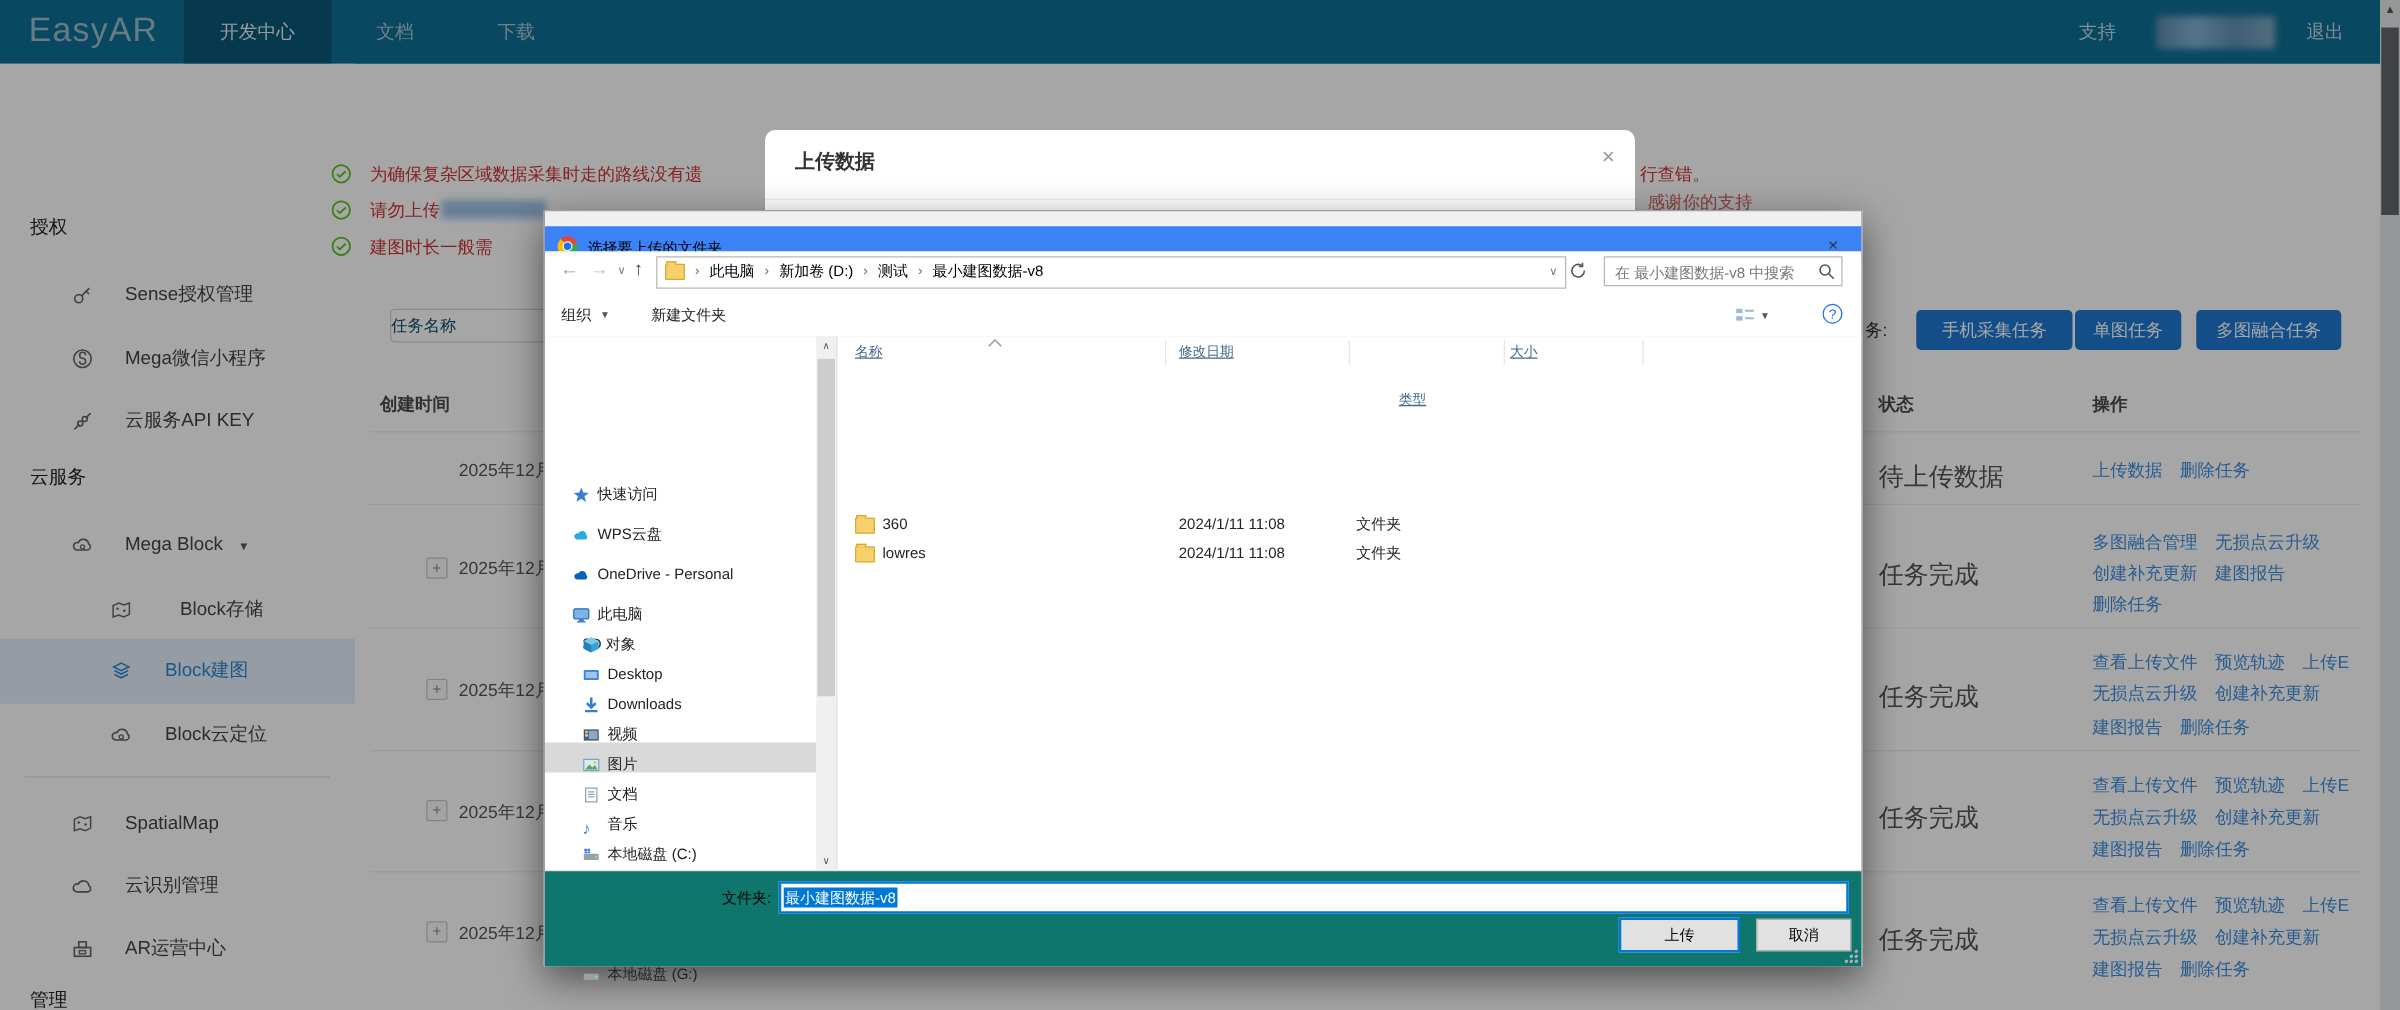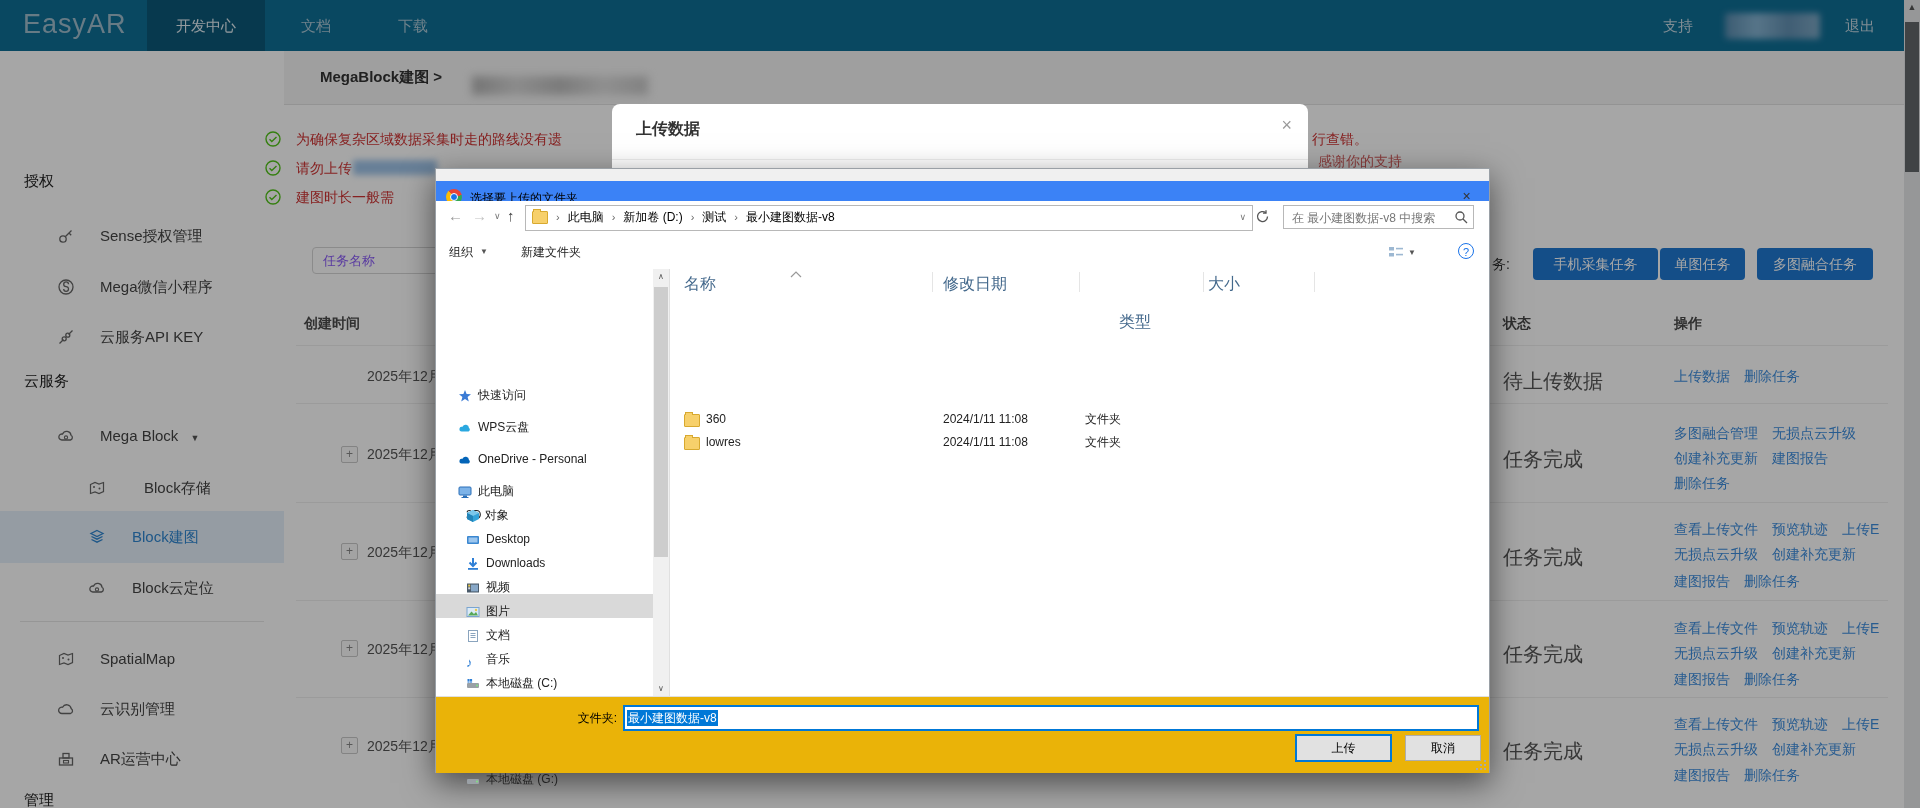--- a/index.html
+++ b/index.html
@@ -25,21 +25,21 @@
   .caret-dn{font-size:9px;color:#555;margin-left:8px;}
   
   .crumbbar{position:absolute;left:284px;top:51px;width:1636px;height:53px;background:#f4f4f4;border-bottom:1px solid #e2e2e2;}
   .crumbtitle{position:absolute;left:36px;top:17px;font-size:15px;font-weight:bold;color:#333;}
   .crumbblur{position:absolute;left:188px;top:25px;width:176px;height:19px;
              background:linear-gradient(90deg,#b3b3b3,#d6d6d6,#bdbdbd,#dcdcdc,#c6c6c6);filter:blur(4px);}
   .notice{position:absolute;font-size:14px;color:#cf3434;white-space:nowrap;}
   .blurlink{position:absolute;left:353px;top:160px;width:84px;height:15px;background:#9fc4e9;filter:blur(3px);}
   .chk{position:absolute;width:16px;height:16px;}
   .filter-input{position:absolute;left:312px;top:247px;width:150px;height:25px;border:1px solid #d6d6d6;border-radius:4px;
-                font-size:13px;color:#8b5cf6;line-height:25px;padding-left:10px;background:#fff;box-sizing:content-box;}
+                font-size:13px;color:#0c4a6e;line-height:25px;padding-left:0;background:#fff;box-sizing:content-box;}
   .blue-btn{position:absolute;top:248px;height:32px;line-height:32px;text-align:center;background:#1f78d1;color:#fff;
             font-size:14px;border-radius:4px;cursor:pointer;}
   .thead{position:absolute;top:315px;font-size:14px;color:#4a4a4a;font-weight:bold;}
   .rowline{position:absolute;left:296px;width:1592px;height:1px;background:#efefef;}
   .cell{position:absolute;font-size:20px;color:#555;white-space:nowrap;}
   .datecell{position:absolute;left:367px;width:68px;overflow:hidden;font-size:14px;color:#555;white-space:nowrap;}
   .expander{position:absolute;left:341px;width:15px;height:15px;border:1px solid #c9c9c9;border-radius:2px;background:#fafafa;
             font-size:12px;line-height:14px;text-align:center;color:#888;cursor:pointer;}
   .ops{position:absolute;left:1674px;display:flex;gap:14px;font-size:14px;color:#3e8ede;white-space:nowrap;cursor:pointer;}
   .ops span{cursor:pointer;}
@@ -69,24 +69,24 @@
   .wtool{position:absolute;left:0;top:67px;width:100%;height:33px;background:#fff;border-bottom:1px solid #dcdcdc;}
   .wtool .itm{position:absolute;top:8px;font-size:12px;color:#222;cursor:pointer;}
   .wbody{position:absolute;left:0;top:100px;width:100%;height:427px;background:#fff;}
   .treeitem{position:absolute;height:22px;line-height:22px;font-size:12px;color:#222;white-space:nowrap;cursor:pointer;}
   .treeitem .tic{position:absolute;top:4px;width:14px;height:14px;}
   .treesel{position:absolute;left:0;top:325px;width:217px;height:24px;background:#d9d9d9;}
   .treescroll{position:absolute;left:217px;top:0;width:16px;height:427px;background:#f0f0f0;}
   .treescroll .th{position:absolute;left:1px;top:18px;width:14px;height:270px;background:#cdcdcd;}
   .treescroll .a{position:absolute;left:0;width:16px;text-align:center;font-size:8px;color:#555;}
   .vline{position:absolute;left:233px;top:0;width:1px;height:427px;background:#e0e0e0;}
-  .lhead{position:absolute;top:5px;font-size:16px;color:#44698c;cursor:pointer;}
+  .lhead{position:absolute;top:5px;font-size:11px;color:#44698c;cursor:pointer;text-decoration:underline;}
   .hsep{position:absolute;top:3px;width:1px;height:20px;background:#e5e5e5;}
   .frow{position:absolute;height:22px;line-height:22px;font-size:12px;color:#222;cursor:pointer;}
-  .wfoot{position:absolute;left:0;top:527px;width:100%;height:76px;background:#eab308;border-top:1px solid #e0e0e0;}
+  .wfoot{position:absolute;left:0;top:527px;width:100%;height:76px;background:#0f766e;border-top:1px solid #e0e0e0;}
   .fld-label{position:absolute;left:120px;top:13px;width:61px;text-align:right;font-size:12px;color:#000;}
   .fld-input{position:absolute;left:187px;top:8px;width:852px;height:22px;border:2px solid #0078d7;background:#fff;line-height:22px;}
   .fld-input .selt{background:#0078d7;color:#fff;font-size:12px;padding:1px 1px;margin-left:2px;}
   .wbtn{position:absolute;text-align:center;font-size:12px;color:#000;background:#e1e1e1;cursor:pointer;}
   .grip{position:absolute;right:2px;bottom:2px;width:12px;height:12px;
         background:
          radial-gradient(circle at 10px 2px,#aaa 1.3px,transparent 1.5px),
          radial-gradient(circle at 10px 6px,#aaa 1.3px,transparent 1.5px),
          radial-gradient(circle at 6px 6px,#aaa 1.3px,transparent 1.5px),
          radial-gradient(circle at 10px 10px,#aaa 1.3px,transparent 1.5px),
@@ -214,24 +214,20 @@
             <rect x="6" y="3.5" width="6" height="4.5" fill="none" stroke="#666" stroke-width="1.3"></rect>
             <rect x="6.5" y="10.5" width="5" height="2.5" fill="none" stroke="#666" stroke-width="1.1"></rect>
           </svg></span>
       <span style="margin-left:43px;">AR运营中心</span>
     </div>
 
     <div class="sect" style="top:740px;">管理</div>
 
   </div>
 
-  <div class="crumbbar">
-    <div class="crumbtitle">MegaBlock建图 &gt;</div>
-    <div class="crumbblur"></div>
-  </div>
 
   <span class="chk" style="left:265px;top:131px;">
     <svg width="16" height="16" viewBox="0 0 16 16">
         <circle cx="8" cy="8" r="7" fill="none" stroke="#52c41a" stroke-width="1.4"></circle>
         <path d="M4.5 8.2 l2.3 2.3 L11.5 6" fill="none" stroke="#52c41a" stroke-width="1.4"></path>
       </svg></span>
   <div class="notice" style="left:296px;top:131px;">为确保复杂区域数据采集时走的路线没有遗</div>
   <div class="notice" style="left:1312px;top:131px;">行查错。</div>
 
   <span class="chk" style="left:265px;top:160px;">

